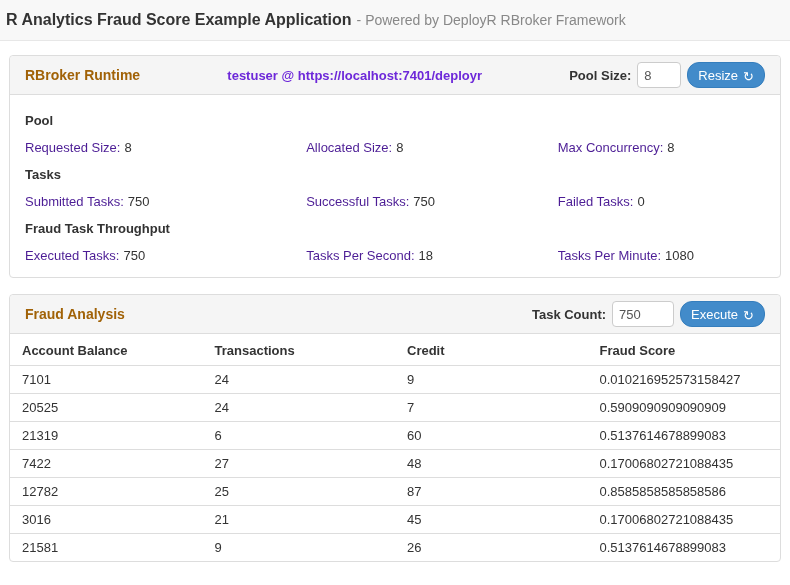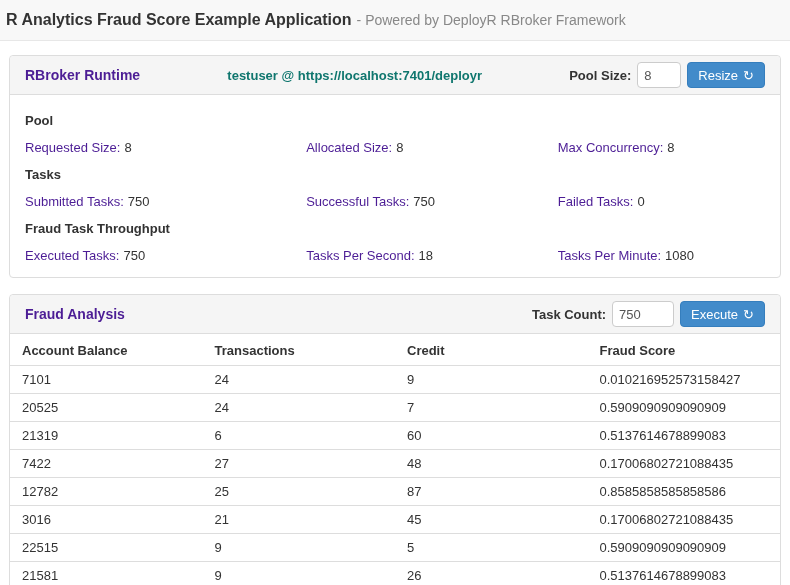--- a/index.html
+++ b/index.html
@@ -30,22 +30,22 @@
   .panel-heading {
     background: #f5f5f5;
     border-bottom: 1px solid #ddd;
     border-radius: 4px 4px 0 0;
     padding: 6px 15px;
     display: flex;
     align-items: center;
     justify-content: space-between;
     min-height: 38px;
   }
-  .panel-title { font-weight: bold; font-size: 14px; color: #4c1d95; text-align: center; }
-  .endpoint { font-weight: bold; font-size: 13px; color: #0f766e; }
+  .panel-title { font-weight: bold; font-size: 14px; color: #a16207; text-align: center; }
+  .endpoint { font-weight: bold; font-size: 13px; color: #6d28d9; }
   .controls {
     display: flex;
     align-items: center;
     gap: 6px;
     font-size: 13px;
     font-weight: bold;
   }
   .ctl-input {
     border: 1px solid #ccc;
     border-radius: 4px;
@@ -54,28 +54,28 @@
     font-family: "Liberation Sans", sans-serif;
     color: #555;
     height: 26px;
   }
   .ctl-input.small { width: 44px; }
   .ctl-input.wide  { width: 62px; }
   .btn {
     background: #428bca;
     border: 1px solid #357ebd;
     color: #fff;
-    border-radius: 4px;
+    border-radius: 12px;
     padding: 4px 10px;
     font-size: 13px;
     font-family: "Liberation Sans", sans-serif;
     font-weight: normal;
     cursor: pointer;
     display: inline-flex;
-    align-items: center;
+    align-items: flex-end;
     gap: 5px;
     height: 26px;
   }
   .btn .icon { font-size: 13px; line-height: 1; }
 
   .panel-body { padding: 6px 15px 14px 15px; }
   .stat-heading { font-weight: bold; font-size: 13px; color: #333; margin: 12px 0 0 0; }
   .stat-row {
     display: grid;
     grid-template-columns: 38% 34% 28%;
@@ -213,26 +213,20 @@
             <td>87</td>
             <td>0.8585858585858586</td>
           </tr>
           <tr>
             <td>3016</td>
             <td>21</td>
             <td>45</td>
             <td>0.17006802721088435</td>
           </tr>
           <tr>
-            <td>22515</td>
-            <td>9</td>
-            <td>5</td>
-            <td>0.5909090909090909</td>
-          </tr>
-          <tr>
             <td>21581</td>
             <td>9</td>
             <td>26</td>
             <td>0.5137614678899083</td>
           </tr>
         </tbody>
     </table>
   </section>
 
 </div>

